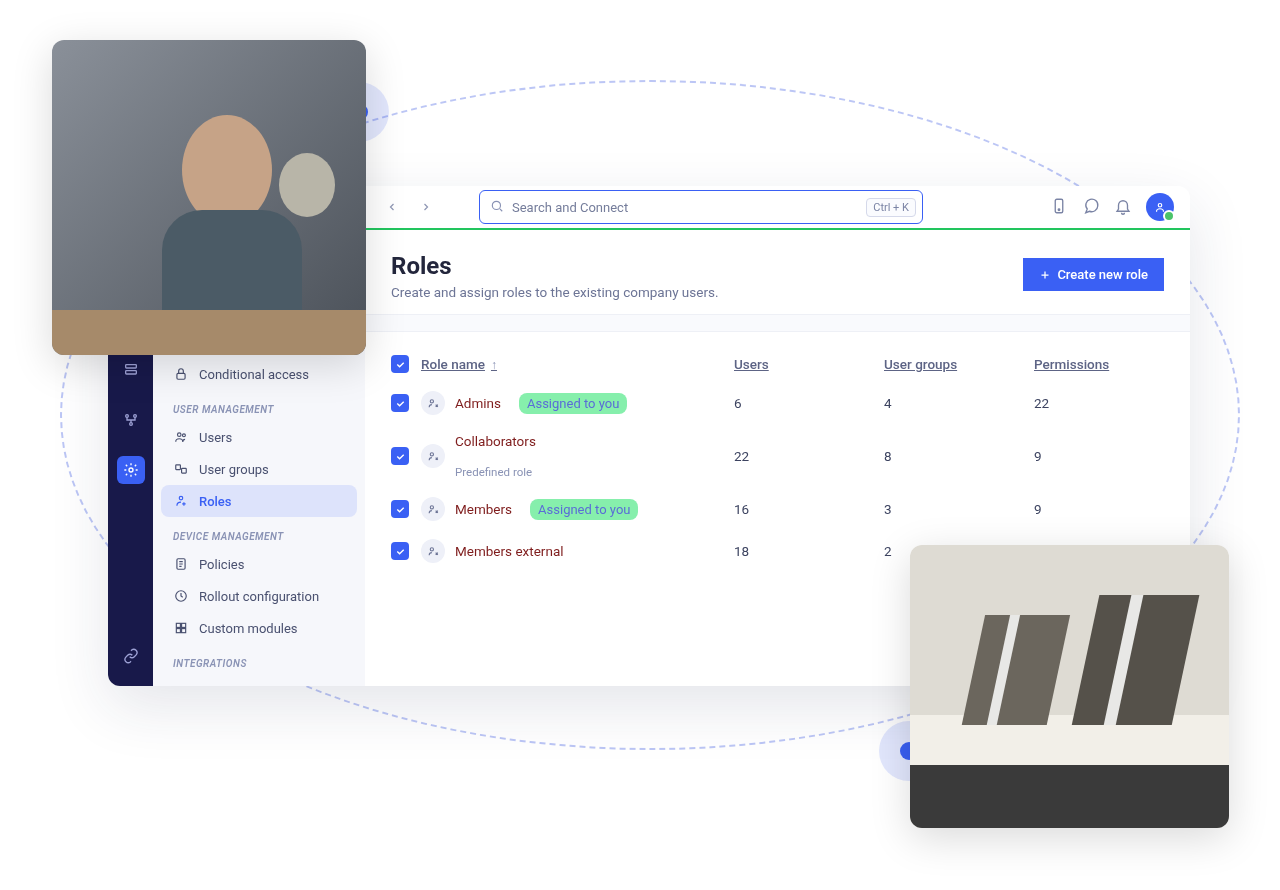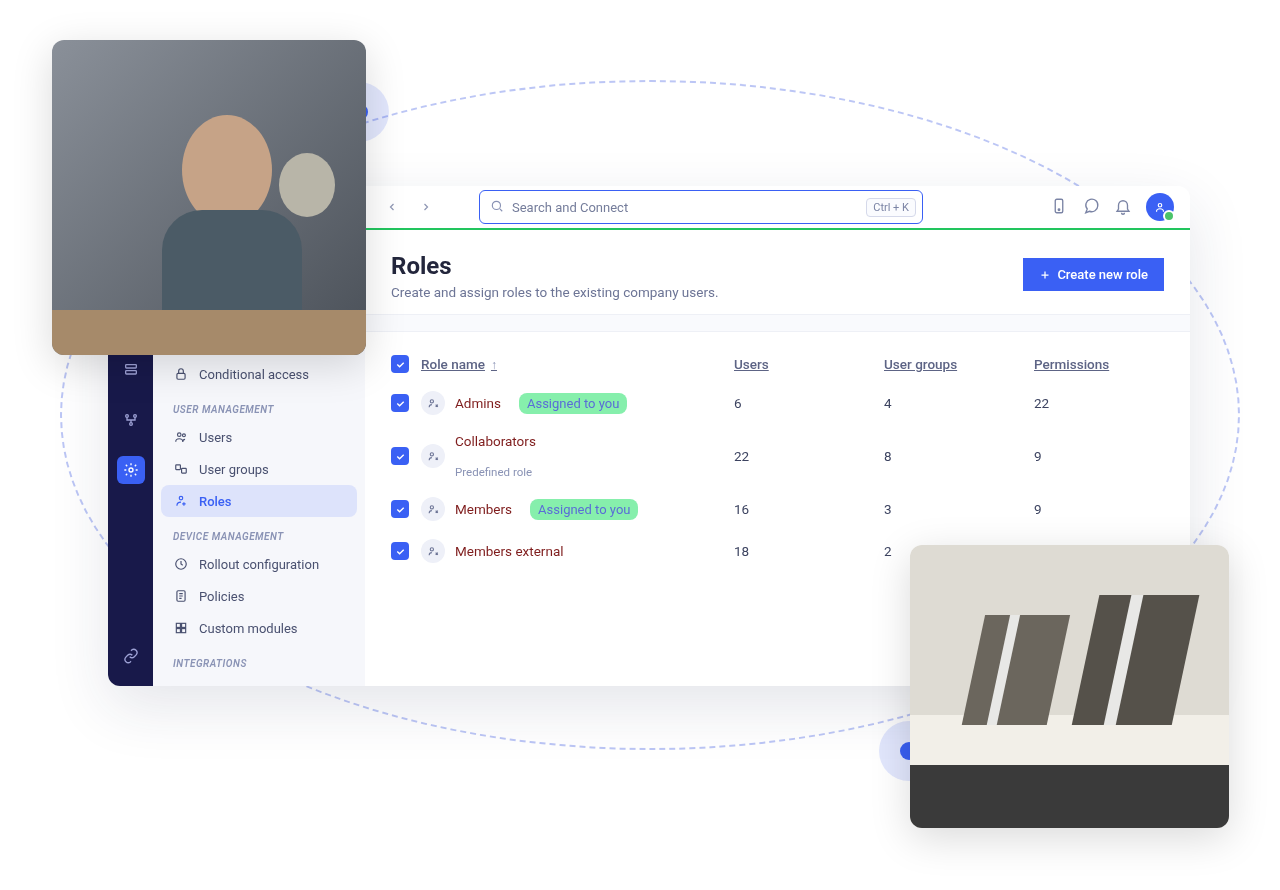--- a/index.html
+++ b/index.html
@@ -146,34 +146,34 @@
             <circle cx="12" cy="7" r="3"></circle>
             <path d="M5 20c0-4 3-6 7-6M17 14v6M14 17h6"></path>
           </svg>
         </span>
       <span>Roles</span>
     </div>
     <div class="nav-section">DEVICE MANAGEMENT</div>
     <div class="nav-item">
       <span class="nav-icon">
           <svg width="14" height="14" viewBox="0 0 24 24" fill="none" stroke="currentColor" stroke-width="2">
+            <rect x="5" y="3" width="14" height="18" rx="2"></rect>
+            <path d="M9 8h6M9 12h6M9 16h4"></path>
+          </svg>
+        </span>
+      <span>Policies</span>
+    </div>
+    <div class="nav-item">
+      <span class="nav-icon">
+          <svg width="14" height="14" viewBox="0 0 24 24" fill="none" stroke="currentColor" stroke-width="2">
             <circle cx="12" cy="12" r="9"></circle>
             <path d="M12 7v5l3 2"></path>
           </svg>
         </span>
       <span>Rollout configuration</span>
-    </div>
-    <div class="nav-item">
-      <span class="nav-icon">
-          <svg width="14" height="14" viewBox="0 0 24 24" fill="none" stroke="currentColor" stroke-width="2">
-            <rect x="5" y="3" width="14" height="18" rx="2"></rect>
-            <path d="M9 8h6M9 12h6M9 16h4"></path>
-          </svg>
-        </span>
-      <span>Policies</span>
     </div>
     <div class="nav-item">
       <span class="nav-icon">
           <svg width="14" height="14" viewBox="0 0 24 24" fill="none" stroke="currentColor" stroke-width="2">
             <rect x="4" y="4" width="7" height="7"></rect>
             <rect x="13" y="4" width="7" height="7"></rect>
             <rect x="4" y="13" width="7" height="7"></rect>
             <rect x="13" y="13" width="7" height="7"></rect>
           </svg>
         </span>

